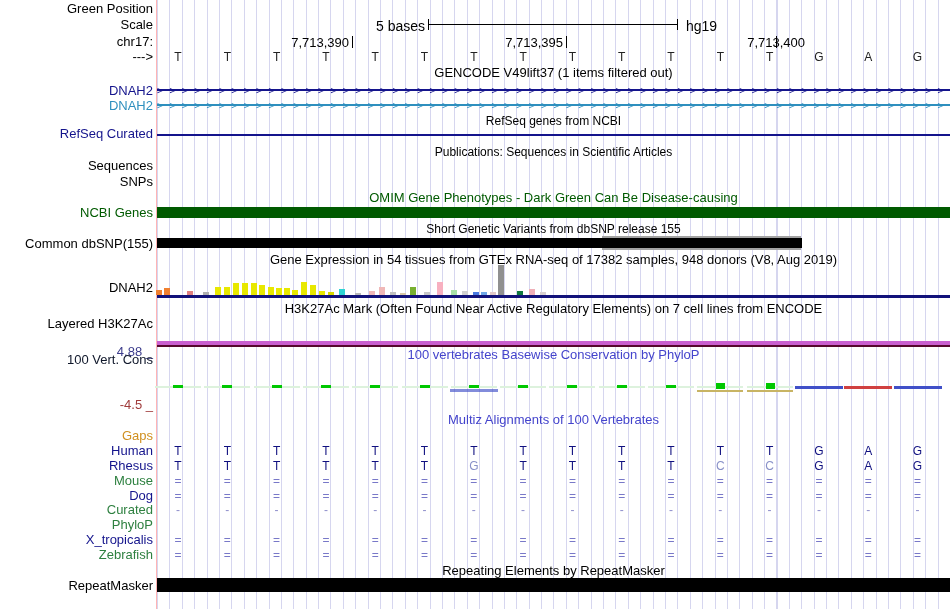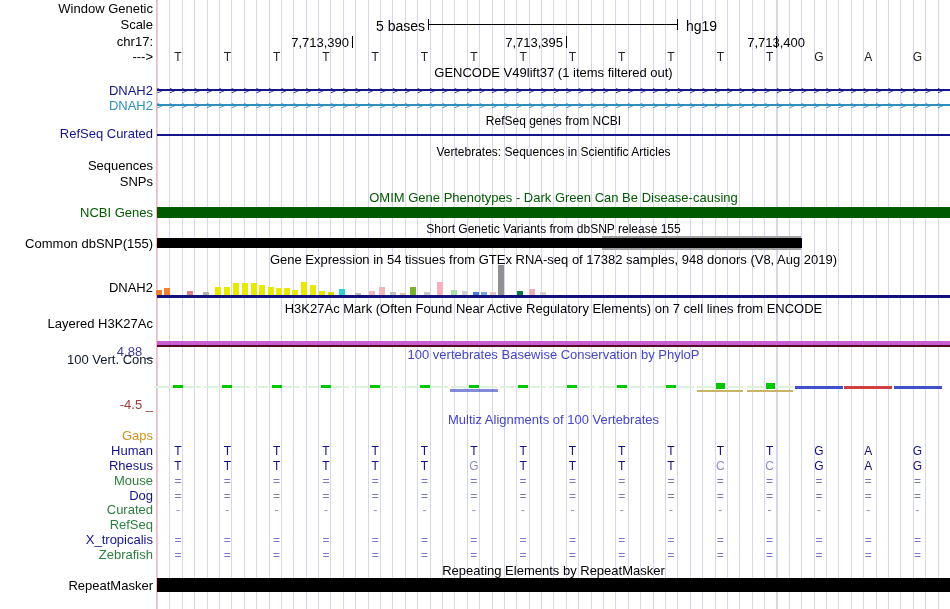--- a/index.html
+++ b/index.html
@@ -44,21 +44,21 @@
 
   <div id="ruler">
       <div class="ruler-num" style="left: 241px;">7,713,390</div>
       <div class="ruler-tick" style="left: 352px;"></div>
       <div class="ruler-num" style="left: 455px;">7,713,395</div>
       <div class="ruler-tick" style="left: 566px;"></div>
       <div class="ruler-num" style="left: 665px; padding-left: 32px;">7,713,400</div>
       <div class="ruler-tick" style="left: 776px;"></div>
     </div>
   <div id="labels">
-      <div class="lbl" style="top: 2px; color: rgb(0, 0, 0);">Window Genetic</div>
+      <div class="lbl" style="top: 2px; color: rgb(0, 0, 0);">Green Position</div>
       <div class="lbl" style="top: 18px; color: rgb(0, 0, 0);">Scale</div>
       <div class="lbl" style="top: 35px; color: rgb(0, 0, 0);">chr17:</div>
       <div class="lbl" style="top: 50px; color: rgb(0, 0, 0);">---&gt;</div>
       <div class="lbl" style="top: 84px; color: rgb(20, 20, 140);">DNAH2</div>
       <div class="lbl" style="top: 99px; color: rgb(46, 143, 190);">DNAH2</div>
       <div class="lbl" style="top: 127px; color: rgb(20, 20, 140);">RefSeq Curated</div>
       <div class="lbl" style="top: 159px; color: rgb(0, 0, 0);">Sequences</div>
       <div class="lbl" style="top: 175px; color: rgb(0, 0, 0);">SNPs</div>
       <div class="lbl" style="top: 206px; color: rgb(0, 90, 0);">NCBI Genes</div>
       <div class="lbl" style="top: 237px; color: rgb(0, 0, 0);">Common dbSNP(155)</div>
@@ -66,29 +66,29 @@
       <div class="lbl" style="top: 317px; color: rgb(0, 0, 0);">Layered H3K27Ac</div>
       <div class="lbl" style="top: 345px; color: rgb(60, 60, 140);">4.88 _</div>
       <div class="lbl" style="top: 353px; color: #0f172a;">100 Vert. Cons</div>
       <div class="lbl" style="top: 398px; color: rgb(160, 60, 60);">-4.5 _</div>
       <div class="lbl" style="top: 429px; color: rgb(208, 144, 32);">Gaps</div>
       <div class="lbl" style="top: 444px; color: rgb(20, 20, 140);">Human</div>
       <div class="lbl" style="top: 459px; color: rgb(20, 20, 140);">Rhesus</div>
       <div class="lbl" style="top: 474px; color: rgb(46, 128, 64);">Mouse</div>
       <div class="lbl" style="top: 489px; color: rgb(20, 20, 140);">Dog</div>
       <div class="lbl" style="top: 503px; color: rgb(46, 128, 64);">Curated</div>
-      <div class="lbl" style="top: 518px; color: rgb(46, 128, 64);">RefSeq</div>
+      <div class="lbl" style="top: 518px; color: rgb(46, 128, 64);">PhyloP</div>
       <div class="lbl" style="top: 533px; color: rgb(20, 20, 140);">X_tropicalis</div>
       <div class="lbl" style="top: 548px; color: rgb(46, 128, 64);">Zebrafish</div>
       <div class="lbl" style="top: 579px; color: rgb(0, 0, 0);">RepeatMasker</div>
     </div>
   <div id="titles">
       <div class="ctitle" style="top: 66px; color: rgb(0, 0, 0); font-size: 13px;">GENCODE V49lift37 (1 items filtered out)</div>
       <div class="ctitle" style="top: 114px; color: rgb(0, 0, 0); font-size: 12px;">RefSeq genes from NCBI</div>
-      <div class="ctitle" style="top: 145px; color: rgb(0, 0, 0); font-size: 12px;">Vertebrates: Sequences in Scientific Articles</div>
+      <div class="ctitle" style="top: 145px; color: rgb(0, 0, 0); font-size: 12px;">Publications: Sequences in Scientific Articles</div>
       <div class="ctitle" style="top: 191px; color: rgb(0, 90, 0); font-size: 13px;">OMIM Gene Phenotypes - Dark Green Can Be Disease-causing</div>
       <div class="ctitle" style="top: 222px; color: rgb(0, 0, 0); font-size: 12px;">Short Genetic Variants from dbSNP release 155</div>
       <div class="ctitle" style="top: 253px; color: rgb(0, 0, 0); font-size: 13px;">Gene Expression in 54 tissues from GTEx RNA-seq of 17382 samples, 948 donors (V8, Aug 2019)</div>
       <div class="ctitle" style="top: 302px; color: rgb(0, 0, 0); font-size: 13px;">H3K27Ac Mark (Often Found Near Active Regulatory Elements) on 7 cell lines from ENCODE</div>
       <div class="ctitle" style="top: 348px; color: rgb(68, 68, 204); font-size: 13px;">100 vertebrates Basewise Conservation by PhyloP</div>
       <div class="ctitle" style="top: 413px; color: rgb(68, 68, 204); font-size: 13px;">Multiz Alignments of 100 Vertebrates</div>
       <div class="ctitle" style="top: 564px; color: rgb(0, 0, 0); font-size: 13px;">Repeating Elements by RepeatMasker</div>
     </div>
   <div id="seqrow">
       <div class="cell" style="left: 168px; top: 50px; color: rgb(34, 34, 34);">T</div>

